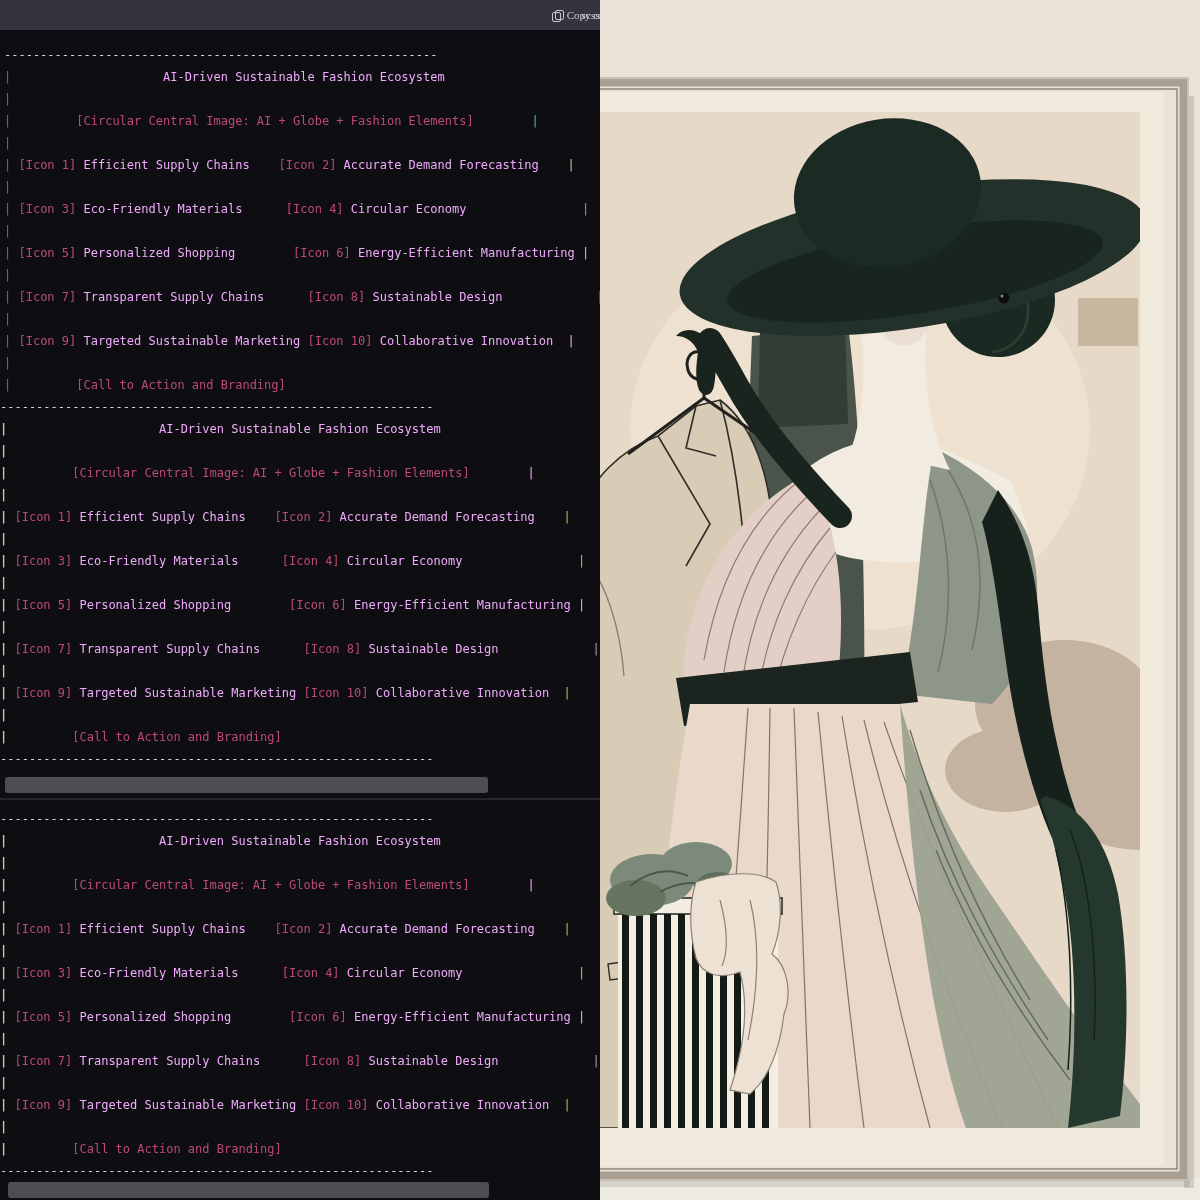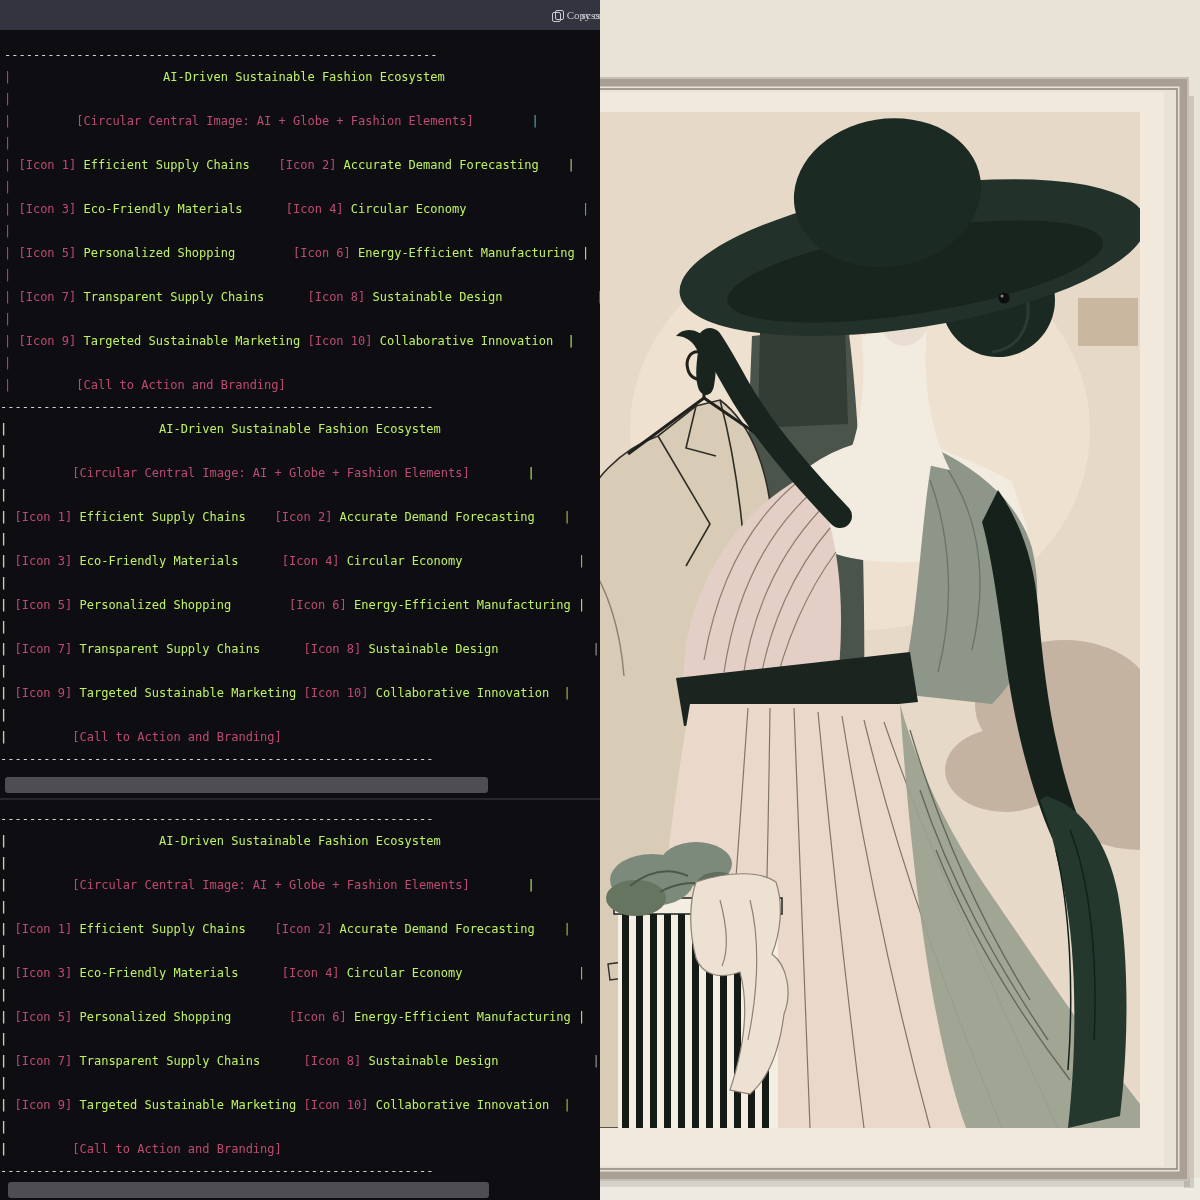--- a/index.html
+++ b/index.html
@@ -18,21 +18,21 @@
   .copy-ico:after{content:"";position:absolute;left:3px;top:0;width:7px;height:8px;
     border:1px solid #c9c9d2;border-radius:2px;}
   .panelA{position:relative;height:768px;padding:14px 0 0 4px;box-sizing:border-box;overflow:hidden;}
   .panel-gap{height:2px;background:#26262c;}
   .panelB{position:relative;height:400px;padding:8px 0 0 4px;box-sizing:border-box;overflow:hidden;}
   pre.code{margin:0;font-family:"DejaVu Sans Mono","Liberation Mono",monospace;
     font-size:12px;line-height:22px;}
   .ln{height:22px;white-space:pre;}
   .s1{margin-left:-4px;}
   .c-pink{color:#bd4a73;}
-  .c-white{color:#bef264;}
+  .c-white{color:#f0abfc;}
   .c-yellow{color:#c2b94f;}
   .c-pyel{color:#cdc98e;}
   .c-cyan{color:#56b3b8;}
   .c-tan{color:#d8c79d;font-weight:bold;}
   .c-dash{color:#d6d6cc;}
   .c-gray{color:#a2a2a2;}
   .hscroll{position:absolute;height:16px;border-radius:3px;background:#4d4d52;cursor:pointer;}
   .hscroll.a{left:5px;bottom:5px;width:483px;}
   .hscroll.b{left:8px;bottom:2px;width:481px;}
   

